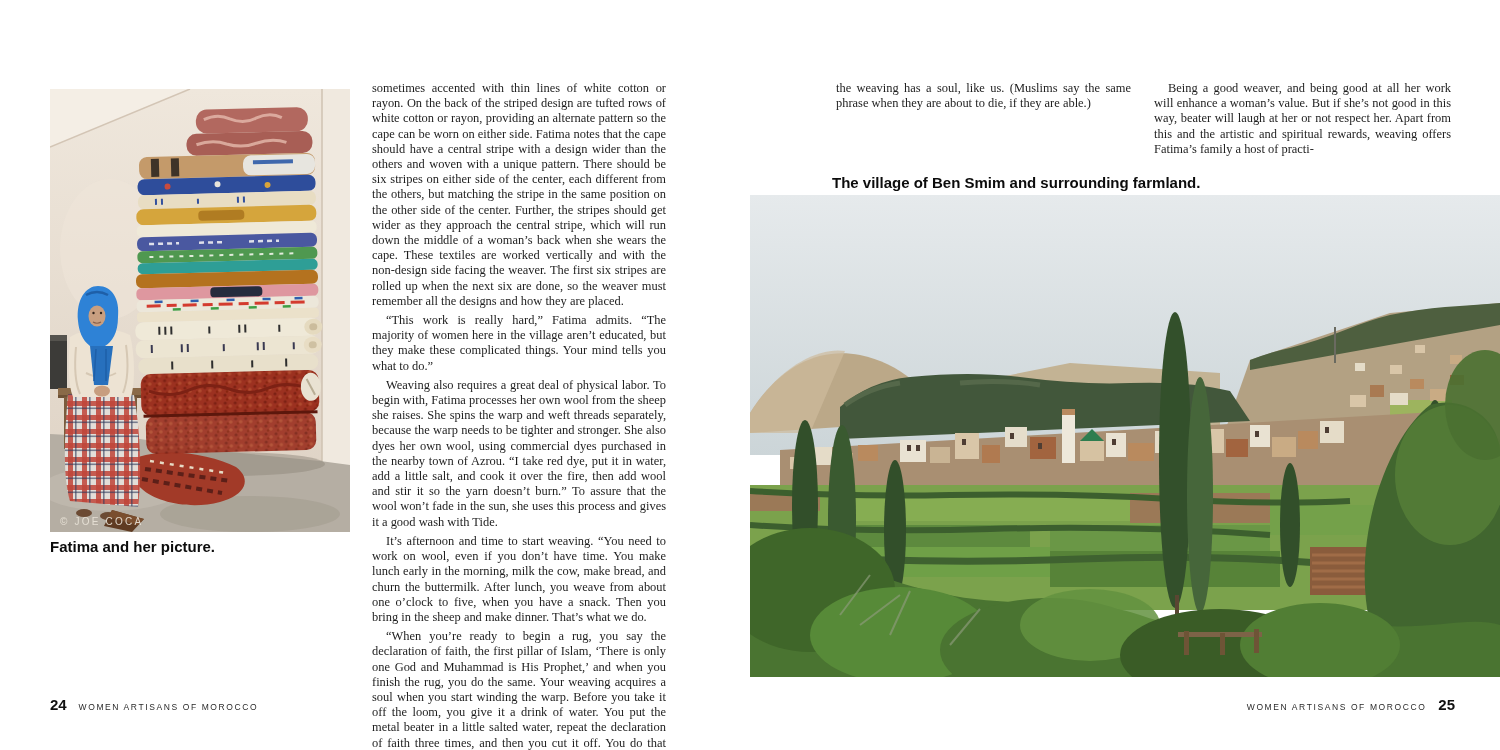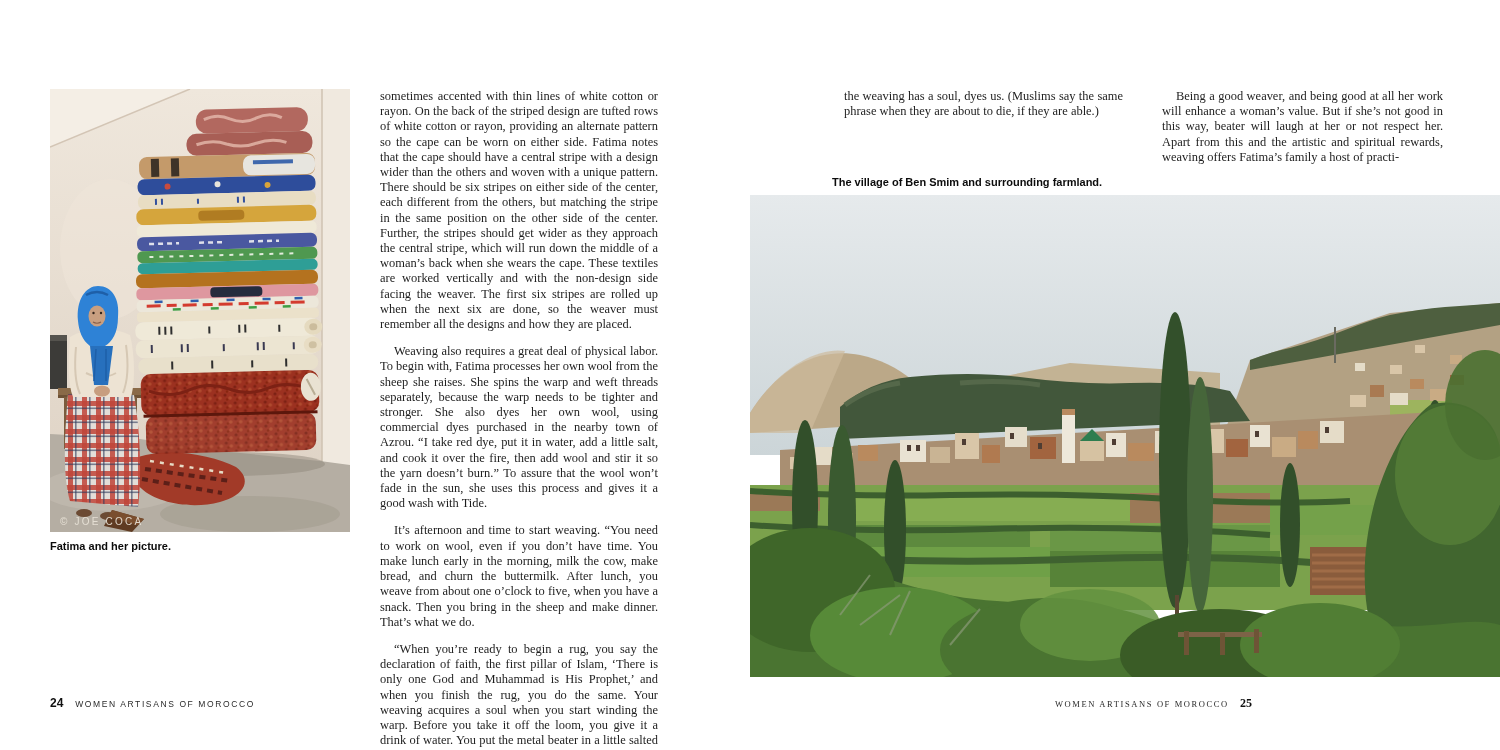--- a/index.html
+++ b/index.html
@@ -1,27 +1,27 @@
 <!DOCTYPE html>
 <html><head>
 <meta charset="utf-8">
 <style>
   html,body{margin:0;padding:0;background:#ffffff;}
   #board{position:relative;width:1500px;height:750px;background:#ffffff;overflow:hidden;
          font-family:"Liberation Serif",serif;color:#1d1d1d;}
   .abs{position:absolute;}
-  .col p{margin:12px;text-align:justify;font-size:12.45px;line-height:15.2px;color:#1d1d1d;
+  .col p{margin:4px;text-align:justify;font-size:12.45px;line-height:15.2px;color:#1d1d1d;
          font-family:"Liberation Serif",serif;}
   .col p.ind{text-indent:14px;}
-  .caption{font-family:"Liberation Sans",sans-serif;font-weight:bold;font-size:11px;
+  .caption{font-family:"Liberation Sans",sans-serif;font-weight:bold;font-size:15px;
            line-height:13px;color:#0c0c0c;}
   .footer{font-family:"Liberation Sans",sans-serif;font-size:8.5px;letter-spacing:1.6px;
           color:#2a2a2a;white-space:nowrap;}
-  .footer .pgnum{font-weight:bold;font-size:12px;letter-spacing:0;color:#111;}
-  .footer-right{text-align:left;font-family:Liberation Serif, serif;}
+  .footer .pgnum{font-weight:bold;font-size:15px;letter-spacing:0;color:#111;}
+  .footer-right{text-align:right;}
   .photo{display:block;}
   svg text.credit{font-family:"Liberation Sans",sans-serif;letter-spacing:2.2px;font-size:10px;}
 </style>
 </head>
 <body>
 
 <div id="board">
 
   <div>
 
@@ -155,35 +155,36 @@
       <text class="credit" x="10" y="436" fill="#eae4d9" opacity="0.9">© JOE COCA</text>
     </svg>
 
     <div class="abs caption" style="left:50px;top:540px;width:300px;">Fatima and her picture.</div>
 
     <div class="abs col" style="left:50px;top:562px;width:300px;">
     </div>
 
     <div class="abs col" style="left:368px;top:77px;width:302px;">
       <p>sometimes accented with thin lines of white cotton or rayon. On the back of the striped design are tufted rows of white cotton or rayon, providing an alternate pattern so the cape can be worn on either side. Fatima notes that the cape should have a central stripe with a design wider than the others and woven with a unique pattern. There should be six stripes on either side of the center, each different from the others, but matching the stripe in the same position on the other side of the center. Further, the stripes should get wider as they approach the central stripe, which will run down the middle of a woman’s back when she wears the cape. These textiles are worked vertically and with the non-design side facing the weaver. The first six stripes are rolled up when the next six are done, so the weaver must remember all the designs and how they are placed.</p>
+      <p class="ind">“This work is really hard,” Fatima admits. “The majority of women here in the village aren’t educated, but they make these complicated things. Your mind tells you what to do.”</p>
       <p class="ind">Weaving also requires a great deal of physical labor. To begin with, Fatima processes her own wool from the sheep she raises. She spins the warp and weft threads separately, because the warp needs to be tighter and stronger. She also dyes her own wool, using commercial dyes purchased in the nearby town of Azrou. “I take red dye, put it in water, add a little salt, and cook it over the fire, then add wool and stir it so the yarn doesn’t burn.” To assure that the wool won’t fade in the sun, she uses this process and gives it a good wash with Tide.</p>
       <p class="ind">It’s afternoon and time to start weaving. “You need to work on wool, even if you don’t have time. You make lunch early in the morning, milk the cow, make bread, and churn the buttermilk. After lunch, you weave from about one o’clock to five, when you have a snack. Then you bring in the sheep and make dinner. That’s what we do.</p>
       <p class="ind">“When you’re ready to begin a rug, you say the declaration of faith, the first pillar of Islam, ‘There is only one God and Muhammad is His Prophet,’ and when you finish the rug, you do the same. Your weaving acquires a soul when you start winding the warp. Before you take it off the loom, you give it a drink of water. You put the metal beater in a little salted water, repeat the declaration of faith three times, and then you cut it off. You do that because</p>
     </div>
 
     <div class="abs footer" style="left:50px;top:696px;">
       <span class="pgnum">24</span>&nbsp;&nbsp;
       <span>WOMEN ARTISANS OF MOROCCO</span>
     </div>
   </div>
 
   <div>
 
     <div class="abs col" style="left:832px;top:77px;width:303px;">
-      <p>the weaving has a soul, dyes us. (Muslims say the same phrase when they are about to die, if they are able.)</p>
+      <p>the weaving has a soul, like us. (Muslims say the same phrase when they are about to die, if they are able.)</p>
     </div>
 
     <div class="abs col" style="left:1150px;top:77px;width:305px;">
       <p class="ind">Being a good weaver, and being good at all her work will enhance a woman’s value. But if she’s not good in this way, beater will laugh at her or not respect her. Apart from this and the artistic and spiritual rewards, weaving offers Fatima’s family a host of practi-</p>
     </div>
 
     <div class="abs caption" style="left:832px;top:176px;width:400px;">The village of Ben Smim and surrounding farmland.</div>
 
     <svg class="abs photo" style="left:750px;top:195px;" width="750" height="482" viewBox="0 0 750 482" role="img">
       <defs>

